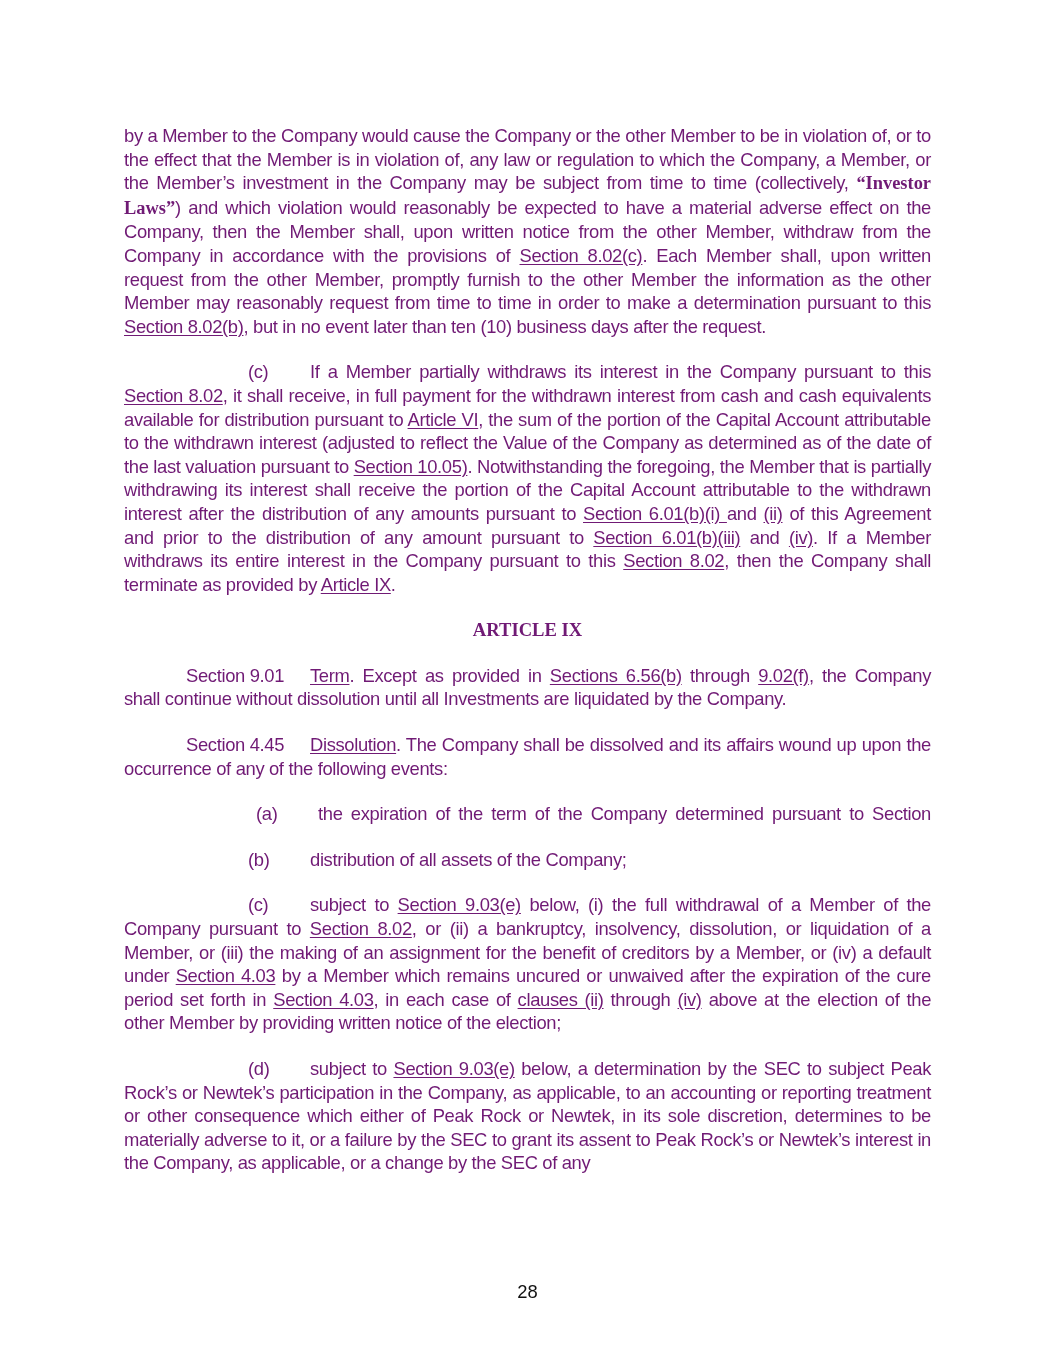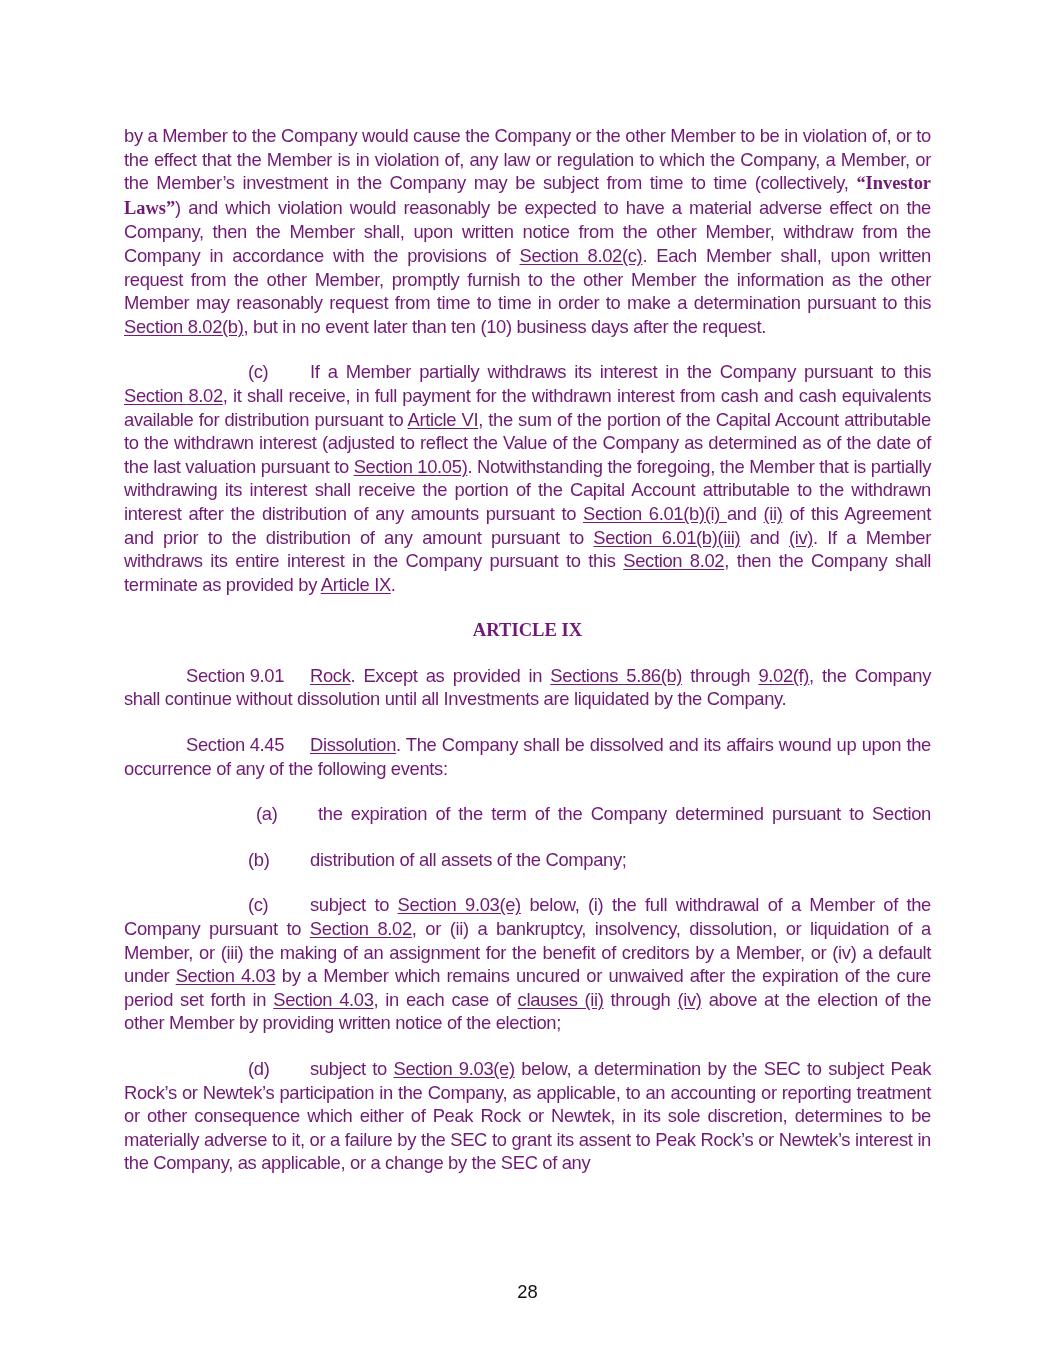--- a/index.html
+++ b/index.html
@@ -37,21 +37,21 @@
 
   <p class="para">
     <span class="lead2"></span><span class="label">(c)</span><span><span>If a Member partially withdraws its interest in the Company pursuant to this </span><span class="u">Section 8.02</span><span>, it shall receive, in full payment for the withdrawn interest from cash and cash equivalents available for distribution pursuant to </span><span class="u">Article VI</span><span>, the sum of the portion of the Capital Account attributable to the withdrawn interest (adjusted to reflect the Value of the Company as determined as of the date of the last valuation pursuant to </span><span class="u">Section 10.05)</span><span>. Notwithstanding the foregoing, the Member that is partially withdrawing its interest shall receive the portion of the Capital Account attributable to the withdrawn interest after the distribution of any amounts pursuant to </span><span class="u">Section 6.01(b)(i) </span><span>and </span><span class="u">(ii)</span><span> of this Agreement and prior to the distribution of any amount pursuant to </span><span class="u">Section 6.01(b)(iii)</span><span> and </span><span class="u">(iv)</span><span>. If a Member withdraws its entire interest in the Company pursuant to this </span><span class="u">Section 8.02</span><span>, then the Company shall terminate as provided by </span><span class="u">Article IX</span><span>.</span></span>
   </p>
 
   <div class="article">
     <div>ARTICLE IX</div>
   </div>
 
   <p class="para">
-    <span class="lead1"></span><span class="sec-num">Section 9.01</span><span class="u">Rock</span><span><span>. Except as provided in </span><span class="u">Sections 5.86(b)</span><span> through </span><span class="u">9.02(f)</span><span>, the Company shall continue without dissolution until all Investments are liquidated by the Company.</span></span>
+    <span class="lead1"></span><span class="sec-num">Section 9.01</span><span class="u">Term</span><span><span>. Except as provided in </span><span class="u">Sections 6.56(b)</span><span> through </span><span class="u">9.02(f)</span><span>, the Company shall continue without dissolution until all Investments are liquidated by the Company.</span></span>
   </p>
 
   <p class="para">
     <span class="lead1"></span><span class="sec-num">Section 4.45</span><span class="u">Dissolution</span><span><span>. The Company shall be dissolved and its affairs wound up upon the occurrence of any of the following events:</span></span>
   </p>
 
   <div class="hang">
     <div class="hang-line"><span class="lead2"></span><span class="label">(a)</span><span>the expiration of the term of the Company determined pursuant to Section</span></div>
   </div>
 

